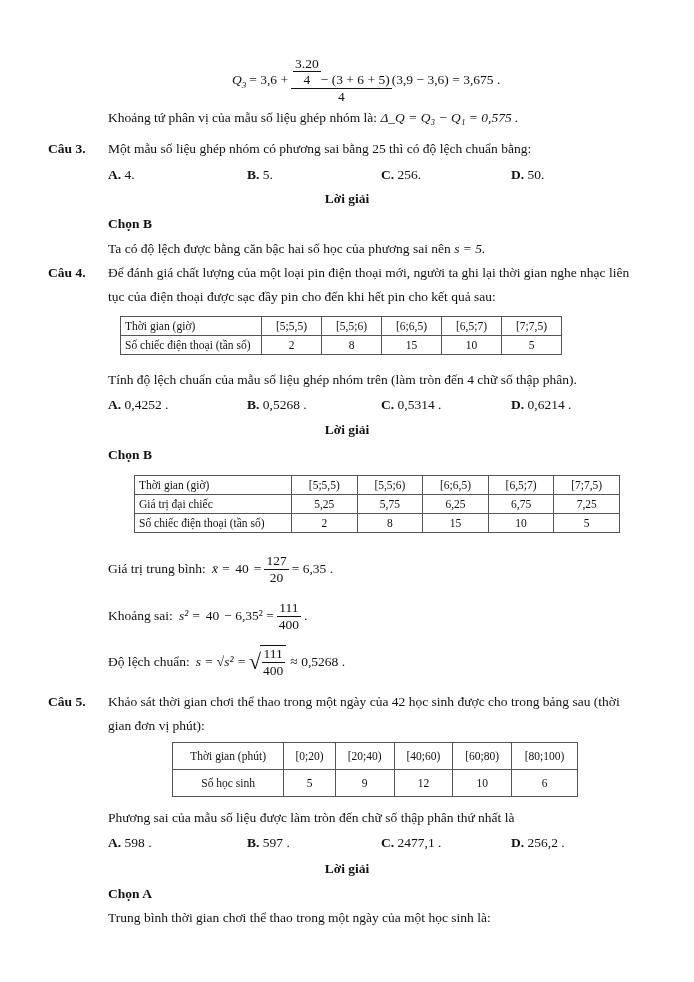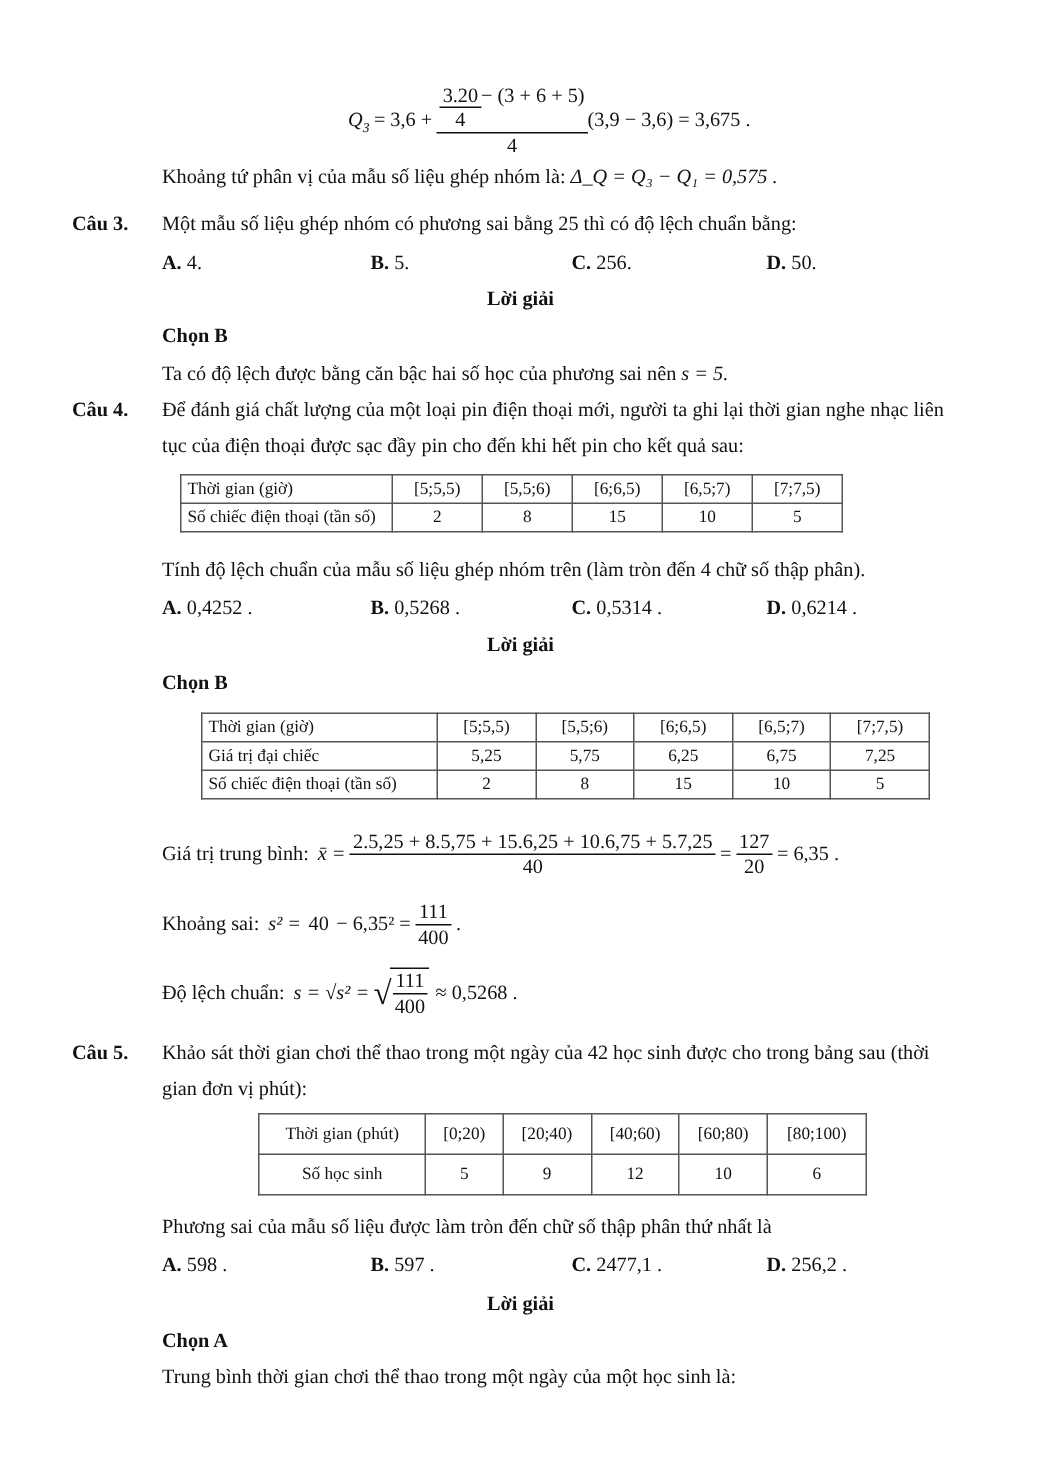--- a/index.html
+++ b/index.html
@@ -24,21 +24,21 @@
   table.t3 td { height: 26px; text-align: center; padding: 0 6px; font-size: 11.5px; }
   .sqrt { display: inline-block; border-top: 1px solid #111; padding: 0 1px; margin-left: -1px; }
 </style>
 </head>
 <body>
 
 <div class="abs" style="left:232px; top:52px; height:56px; display:flex; align-items:center; font-size:13.5px;">
   <span class="i"><span>Q</span><sub>3</sub></span>
   <span style="margin:0 3px;">= 3,6 +</span>
   <span class="frac">
-    <span class="num" style="display:flex; align-items:flex-start;">
+    <span class="num" style="display:flex; align-items:flex-end;">
       <span class="frac">
         <span class="num">3.20</span>
         <span class="den">4</span>
       </span>
       <span>− (3 + 6 + 5)</span>
     </span>
     <span class="den">4</span>
   </span>
   <span>(3,9 − 3,6) = 3,675 .</span>
 </div>
@@ -124,21 +124,20 @@
     <td class="c">10</td>
     <td class="c">5</td>
   </tr>
 </tbody>
   </table>
 
 <div class="abs" style="left:108px; top:550px; display:flex; align-items:center; height:38px;">
   <span>Giá trị trung bình:</span>
   <span class="i" style="margin:0 3px 0 6px;">x̄ =</span>
   <span class="frac">
-    <span class="num">2.5,25 + 8.5,75 + 15.6,25 + 10.6,75 + 5.7,25</span>
     <span class="den">40</span>
   </span>
   <span style="margin:0 3px;">=</span>
   <span class="frac">
     <span class="num">127</span>
     <span class="den">20</span>
   </span>
   <span style="margin-left:3px;">= 6,35 .</span>
 </div>
 

